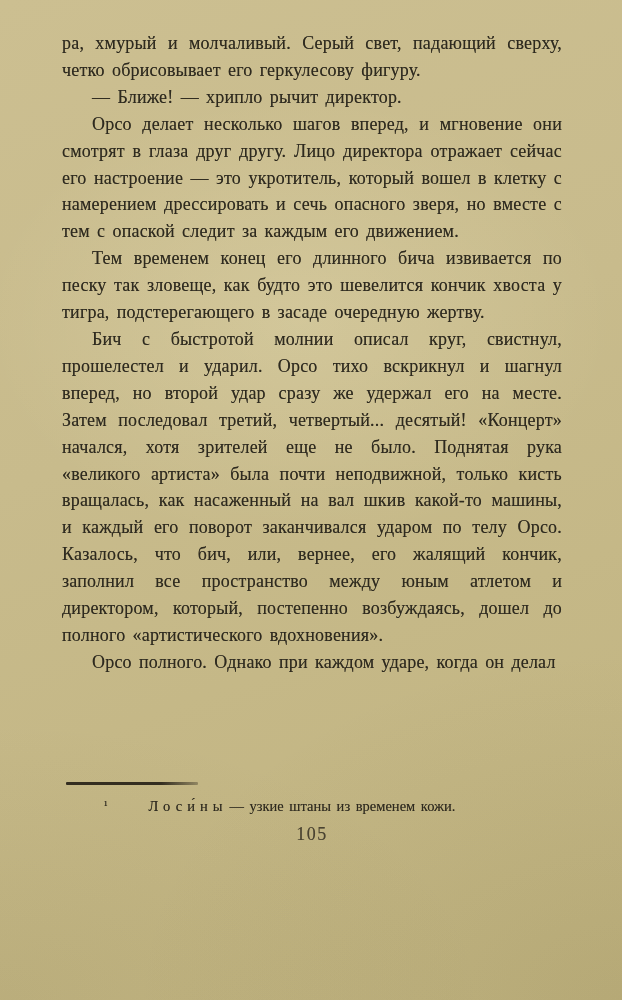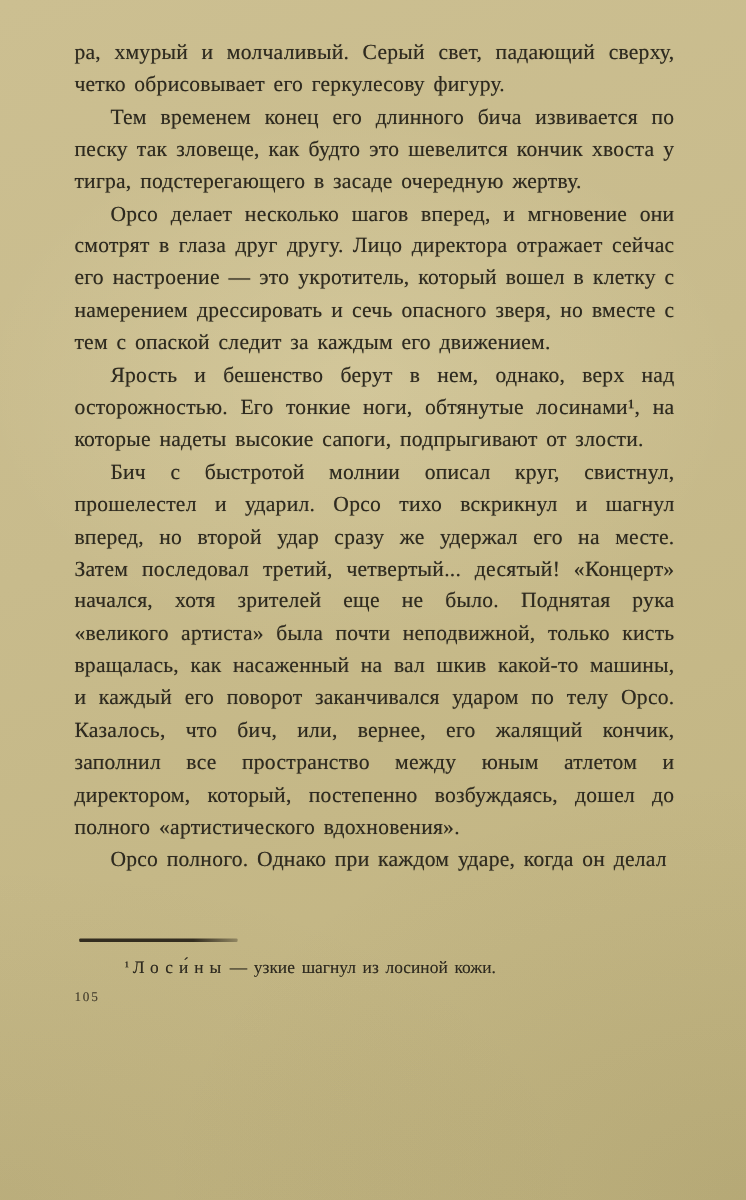--- a/index.html
+++ b/index.html
@@ -63,44 +63,46 @@
     text-shadow: 0 0 0.5px rgba(46, 42, 31, 0.5);
   }
   .fn-marker {
     font-size: 12px;
     vertical-align: 2px;
     margin-right: 3px;
   }
   .fn-term {
     letter-spacing: 5px;
     margin-right: 2px;
+    margin-left: 38px;
   }
   .page-number {
     margin-top: 9px;
-    font-size: 11px;
+    text-align: center;
+    font-size: 18px;
     letter-spacing: 1.5px;
     color: var(--ink-faded);
     text-shadow: 0 0 0.5px rgba(74, 67, 49, 0.5);
   }
 </style>
 </head>
 <body>
 
 <div class="page">
 
   <div class="text-block">
       <p class="para">ра, хмурый и молчаливый. Серый свет, падающий сверху, четко обрисовывает его геркулесову фигуру.</p>
+      <p class="para indent">— Ближе! — хрипло рычит директор.</p>
+      <p class="para indent">Орсо делает несколько шагов вперед, и мгновение они смотрят в глаза друг другу. Лицо директора отражает сейчас его настроение — это укротитель, который вошел в клетку с намерением дрессировать и сечь опасного зверя, но вместе с тем с опаской следит за каждым его движением.</p>
       <p class="para indent">Тем временем конец его длинного бича извивается по песку так зловеще, как будто это шевелится кончик хвоста у тигра, подстерегающего в засаде очередную жертву.</p>
-      <p class="para indent">Орсо делает несколько шагов вперед, и мгновение они смотрят в глаза друг другу. Лицо директора отражает сейчас его настроение — это укротитель, который вошел в клетку с намерением дрессировать и сечь опасного зверя, но вместе с тем с опаской следит за каждым его движением.</p>
-      <p class="para indent">Ярость и бешенство берут в нем, однако, верх над осторожностью. Его тонкие ноги, обтянутые лосинами¹, на которые надеты высокие сапоги, подпрыгивают от злости.</p>
       <p class="para indent">Бич с быстротой молнии описал круг, свистнул, прошелестел и ударил. Орсо тихо вскрикнул и шагнул вперед, но второй удар сразу же удержал его на месте. Затем последовал третий, четвертый... десятый! «Концерт» начался, хотя зрителей еще не было. Поднятая рука «великого артиста» была почти неподвижной, только кисть вращалась, как насаженный на вал шкив какой-то машины, и каждый его поворот заканчивался ударом по телу Орсо. Казалось, что бич, или, вернее, его жалящий кончик, заполнил все пространство между юным атлетом и директором, который, постепенно возбуждаясь, дошел до полного «артистического вдохновения».</p>
       <p class="para indent">Орсо полного. Однако при каждом ударе, когда он делал</p>
     </div>
 
   <div class="footer-area">
     <div class="footnote-rule"></div>
     <div class="footnote">
-      <span class="fn-marker">¹</span><span class="fn-term">Лоси́ны</span><span class="fn-def">— узкие шагнул из лосиной кожи.</span>
+      <span class="fn-marker">¹</span><span class="fn-term">Лоси́ны</span><span class="fn-def">— узкие штаны из временем кожи.</span>
     </div>
     <div class="page-number">105</div>
   </div>
 
 </div>
 
 </body></html>

